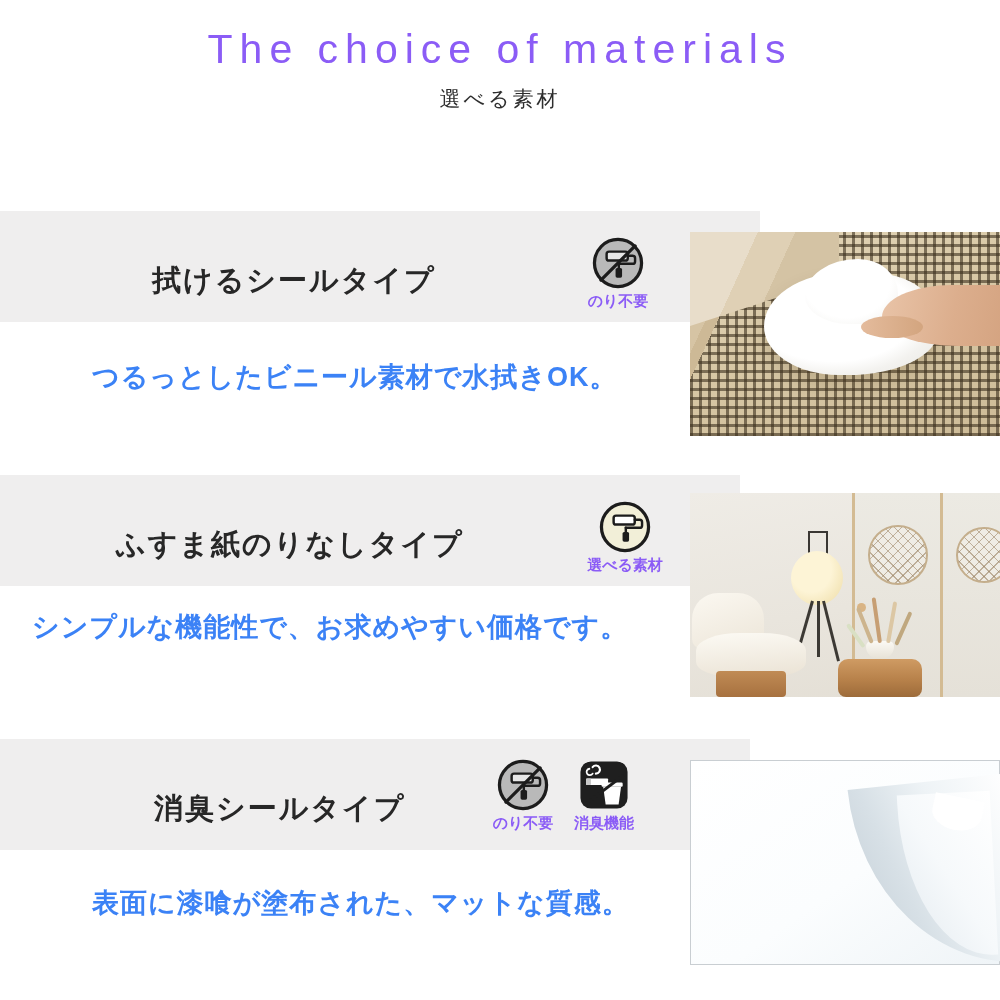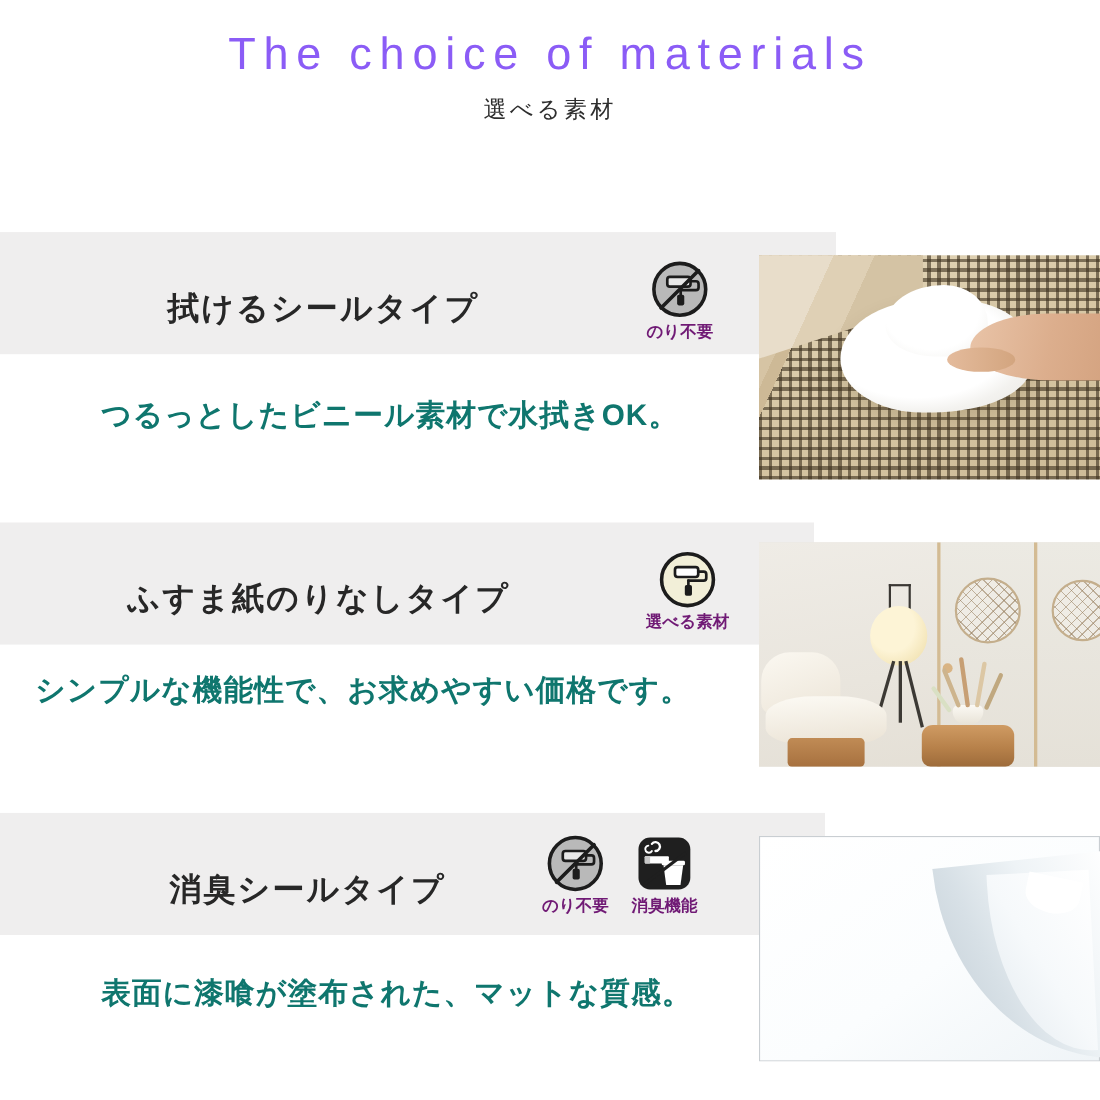--- a/index.html
+++ b/index.html
@@ -59,34 +59,34 @@
     align-items:flex-end;
     gap:14px;
   }
   .badge{
     width:62px;
     display:flex;flex-direction:column;align-items:center;
   }
   .badge-label{
     font-size:15px;
     letter-spacing:0px;
-    color:#701a75;
+    color:#8b5cf6;
     font-weight:700;
     margin-top:3px;
     white-space:nowrap;
     font-family:Liberation Mono, monospace;
   }
   .badge-ico{width:52px;height:52px;display:block;}
 
   .body-text{
     position:absolute;
     font-size:27px;
     line-height:1.45;
     letter-spacing:1px;
-    color:#0f766e;
+    color:#3b82f6;
     font-weight:700;
     white-space:nowrap;
   }
   .body-text .ln{display:block;}
 
   
   .photo{
     position:absolute;
     overflow:hidden;
     background:#e9e6e0;

